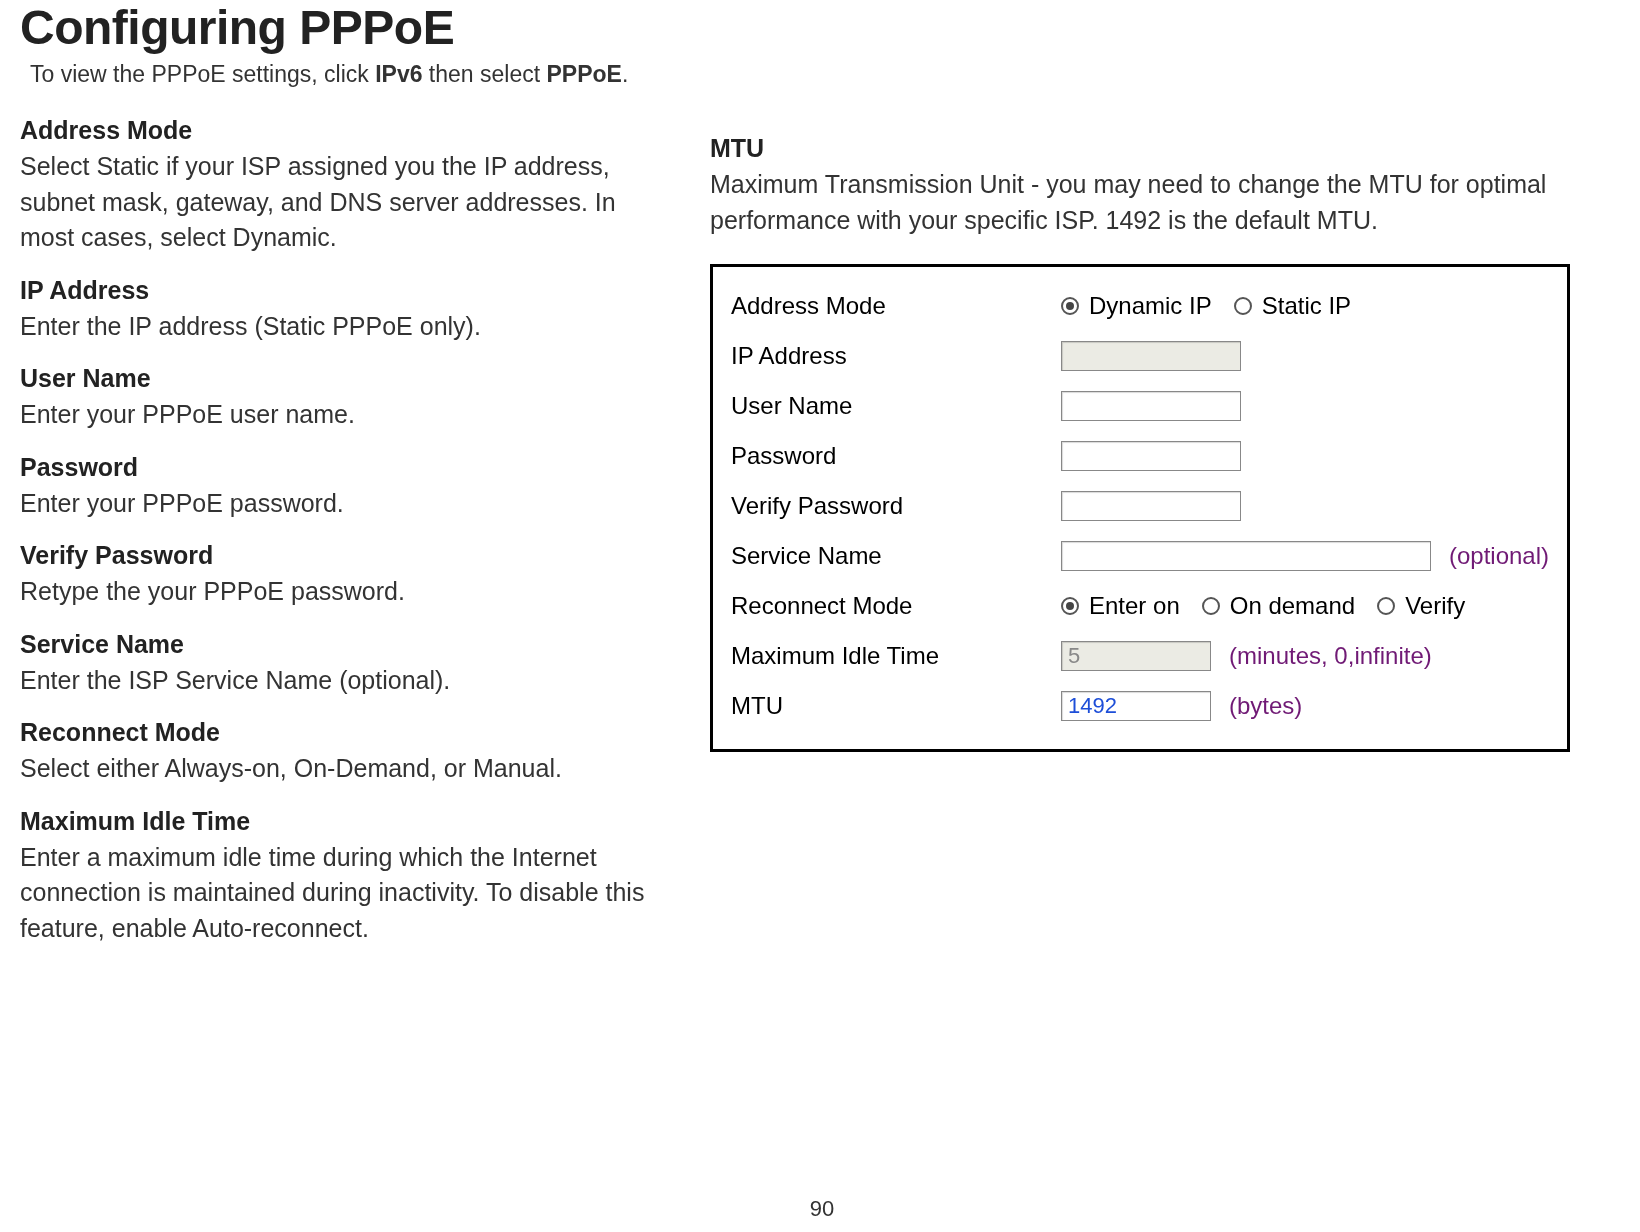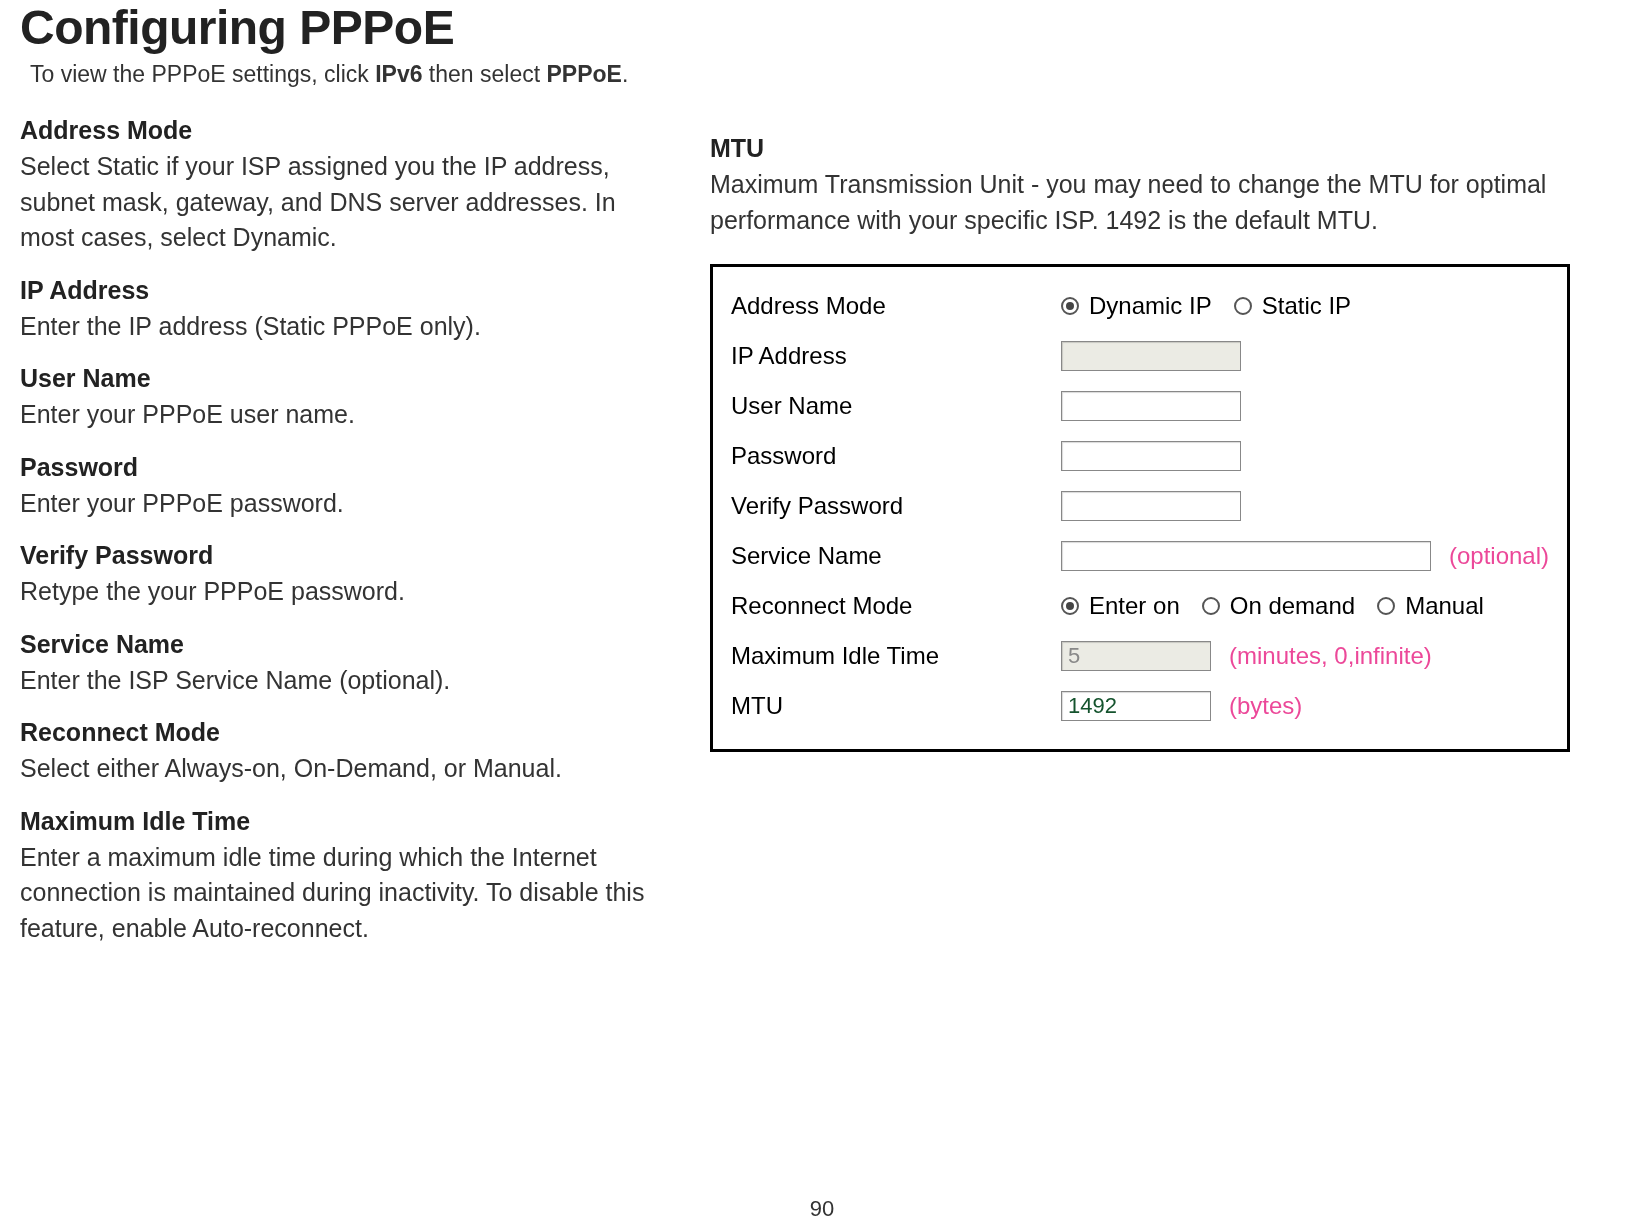--- a/index.html
+++ b/index.html
@@ -106,21 +106,21 @@
     font-size: 22px;
     padding: 0 6px;
     display: flex;
     align-items: center;
     color: #777;
   }
   .text-input.disabled { background: #ebebe4; color: #888; }
   .w-sm { width: 180px; }
   .w-md { width: 330px; }
   .w-num { width: 150px; }
-  .hint { font-size: 24px; color: #ec4899; margin-left: 10px; }
+  .hint { font-size: 24px; color: #701a75; margin-left: 10px; }
   .page-num {
     position: absolute;
     bottom: 10px;
     left: 4px;
     right: 0;
     text-align: center;
     font-size: 22px;
     color: #333;
   }
 </style>
@@ -228,36 +228,36 @@
         </div>
 
         <div class="form-row">
           <div class="form-label">Reconnect Mode</div>
           <div class="form-value">
             <span class="radio checked"></span>
             <span class="radio-label">Enter on</span>
             <span class="radio"></span>
             <span class="radio-label">On demand</span>
             <span class="radio"></span>
-            <span class="radio-label">Manual</span>
+            <span class="radio-label">Verify</span>
           </div>
         </div>
 
         <div class="form-row">
           <div class="form-label">Maximum Idle Time</div>
           <div class="form-value">
             <div class="text-input disabled w-num">5</div>
             <span class="hint">(minutes, 0,infinite)</span>
           </div>
         </div>
 
         <div class="form-row">
           <div class="form-label">MTU</div>
           <div class="form-value">
-            <div class="text-input w-num" style="color:#14532d;">1492</div>
+            <div class="text-input w-num" style="color:#1d4ed8;">1492</div>
             <span class="hint">(bytes)</span>
           </div>
         </div>
 
       </div>
     </div>
   </div>
 
   <div class="page-num">90</div>
 </div>

